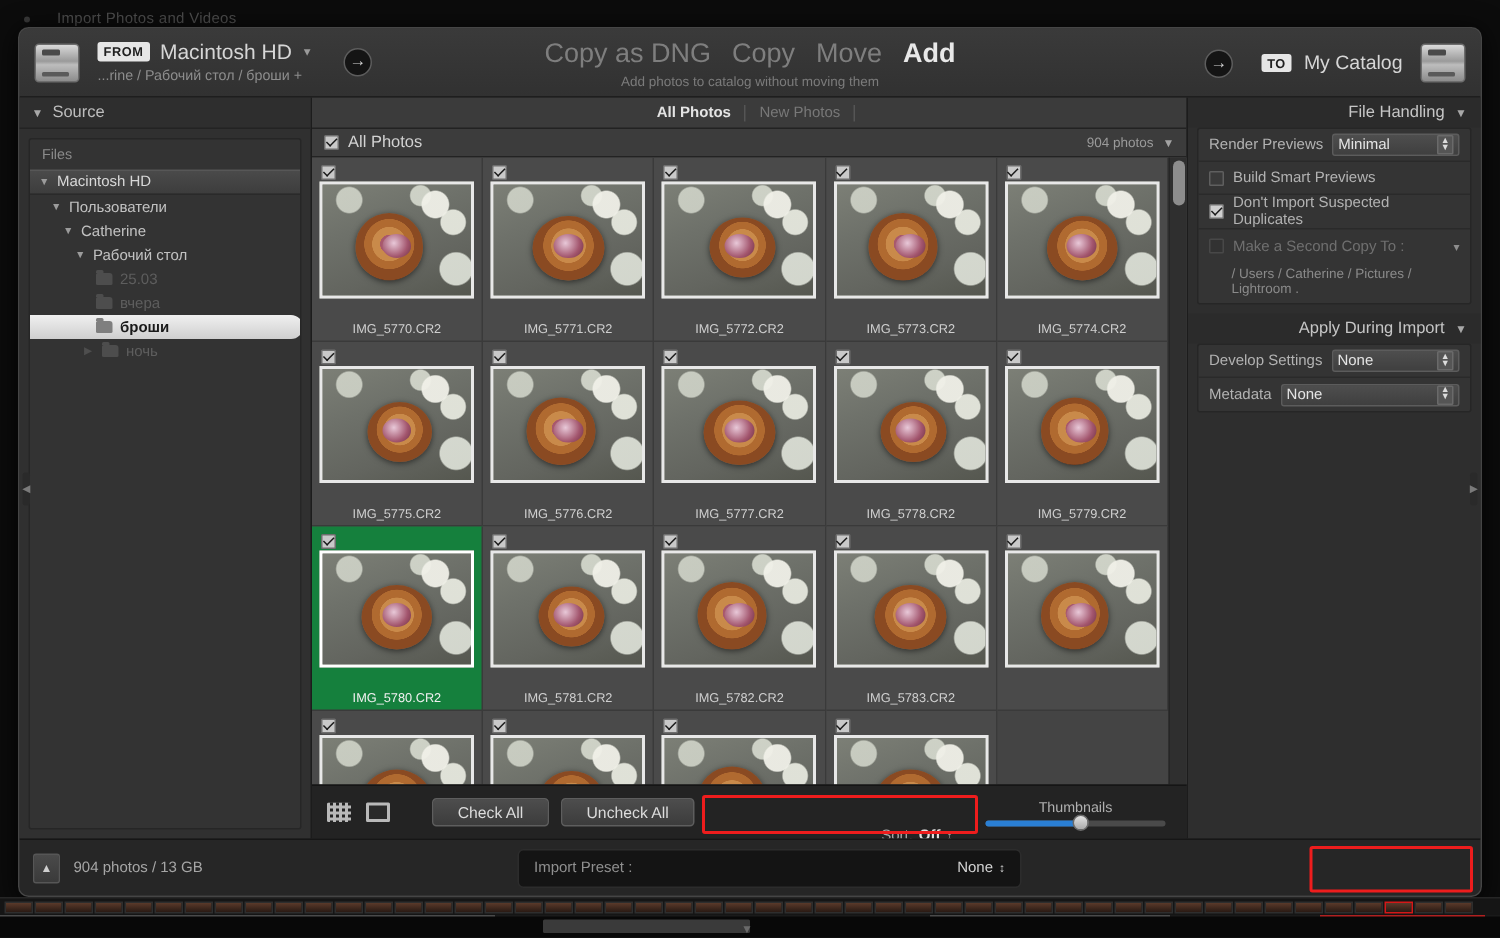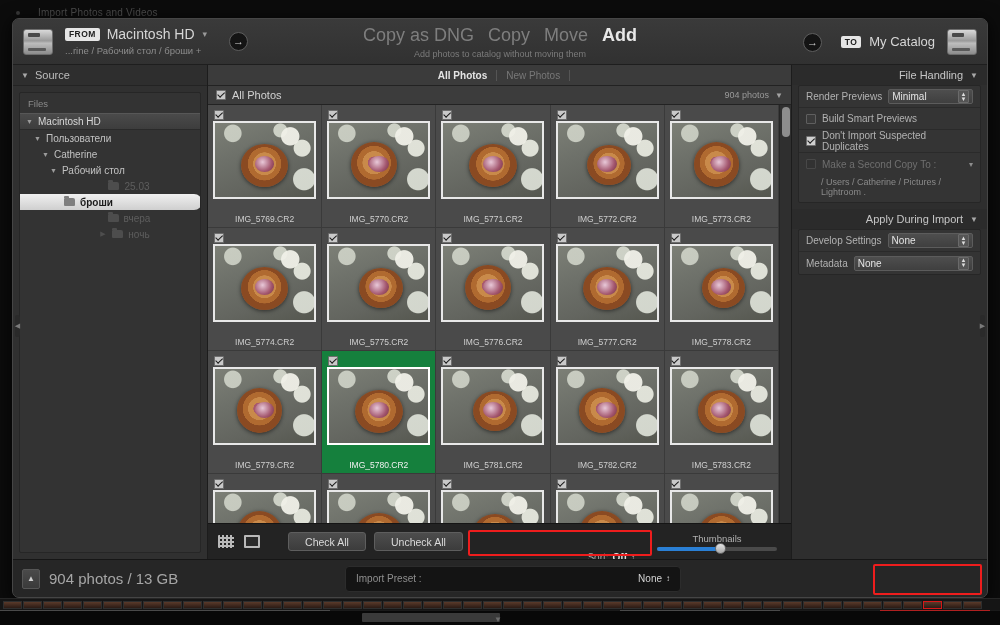--- a/index.html
+++ b/index.html
@@ -128,21 +128,21 @@
   .tree-row.root {
     background: linear-gradient(#4a4a4a, #3d3d3d);
     border-top: 1px solid #575757; border-bottom: 1px solid #2a2a2a;
     height: 17px; color: #d8d8d8;
   }
   .tree-row.sel {
     background: linear-gradient(#f0f0f0, #cfcfcf);
     color: #1a1a1a; font-weight: bold;
     border-radius: 0 9px 9px 0; margin-right: -2px;
   }
-  .tree-row.dim { color: #5e5e5e; justify-content: center; }
+  .tree-row.dim { color: #5e5e5e; }
   .tw-s { font-size: 7px; color: #9b9b9b; width: 7px; display:inline-block; }
   .tw-s.dimt { color:#4e4e4e; }
   .fold {
     width: 11px; height: 8px; border-radius: 1px 2px 1px 1px;
     background: #8e8e8e; flex: 0 0 auto; position: relative;
   }
   .fold::before {
     content:""; position:absolute; top:-2px; left:0; width:5px; height:2px;
     background:#8e8e8e; border-radius:1px 1px 0 0;
   }
@@ -353,21 +353,21 @@
     background: #262626; border-top: 1px solid #161616;
     display: flex; align-items: center; padding: 0 9px;
     position: relative; gap: 9px;
   }
   #collapse {
     width: 18px; height: 20px; border-radius: 2px;
     background: linear-gradient(#4a4a4a,#3a3a3a); border:1px solid #565656;
     display:flex; align-items:center; justify-content:center;
     color:#cfcfcf; font-size:8px;
   }
-  #count { font-size: 15px; color: #a6a6a6; }
+  #count { font-size: 10px; color: #a6a6a6; }
   #preset {
     position: absolute; left: 332px; width: 336px; height: 26px;
     background: #141414; border: 1px solid #2c2c2c; border-radius: 4px;
     display: flex; align-items: center; padding: 0 10px;
     font-size: 10px; color: #8f8f8f;
   }
   #preset .pv { margin-left: auto; color: #d3d3d3; display:flex; align-items:center; gap:4px; }
   #btns { margin-left: auto; display: flex; gap: 10px; align-items:center; }
   .bbtn {
     width: 97px; height: 23px; border-radius: 3px;
@@ -495,28 +495,28 @@
         <div class="tree-row" style="padding-left:30px">
           <span class="tw-s">▼</span>
           <span>Рабочий стол</span>
         </div>
 
         <div class="tree-row dim" style="padding-left:44px">
           <span class="fold d"></span>
           <span>25.03</span>
         </div>
 
+        <div class="tree-row dim" style="padding-left:44px">
+          <span class="fold d"></span>
+          <span>вчера</span>
+        </div>
+
         <div class="tree-row sel" style="padding-left:44px">
           <span class="fold w"></span>
           <span>броши</span>
-        </div>
-
-        <div class="tree-row dim" style="padding-left:44px">
-          <span class="fold d"></span>
-          <span>вчера</span>
         </div>
 
         <div class="tree-row dim" style="padding-left:36px">
           <span class="tw-s dimt">▶</span>
           <span class="fold d"></span>
           <span>ночь</span>
         </div>
       </div>
     </div>
 
@@ -532,27 +532,20 @@
       <div id="grid-hd">
         <span class="ck"></span>
         <span>All Photos</span>
         <span class="cnt">904 photos</span>
         <span class="tw">▼</span>
       </div>
 
       <div id="grid-wrap">
         <div id="grid">
 
-          <div class="cell">
-            <span class="ck cck"></span>
-            <div class="thumb">
-                <div class="ph"></div>
-              </div>
-            <div class="fname">IMG_5769.CR2</div>
-          </div>
           <div class="cell">
             <span class="ck cck"></span>
             <div class="thumb">
                 <div class="ph v2"></div>
               </div>
             <div class="fname">IMG_5770.CR2</div>
           </div>
           <div class="cell">
             <span class="ck cck"></span>
             <div class="thumb">

